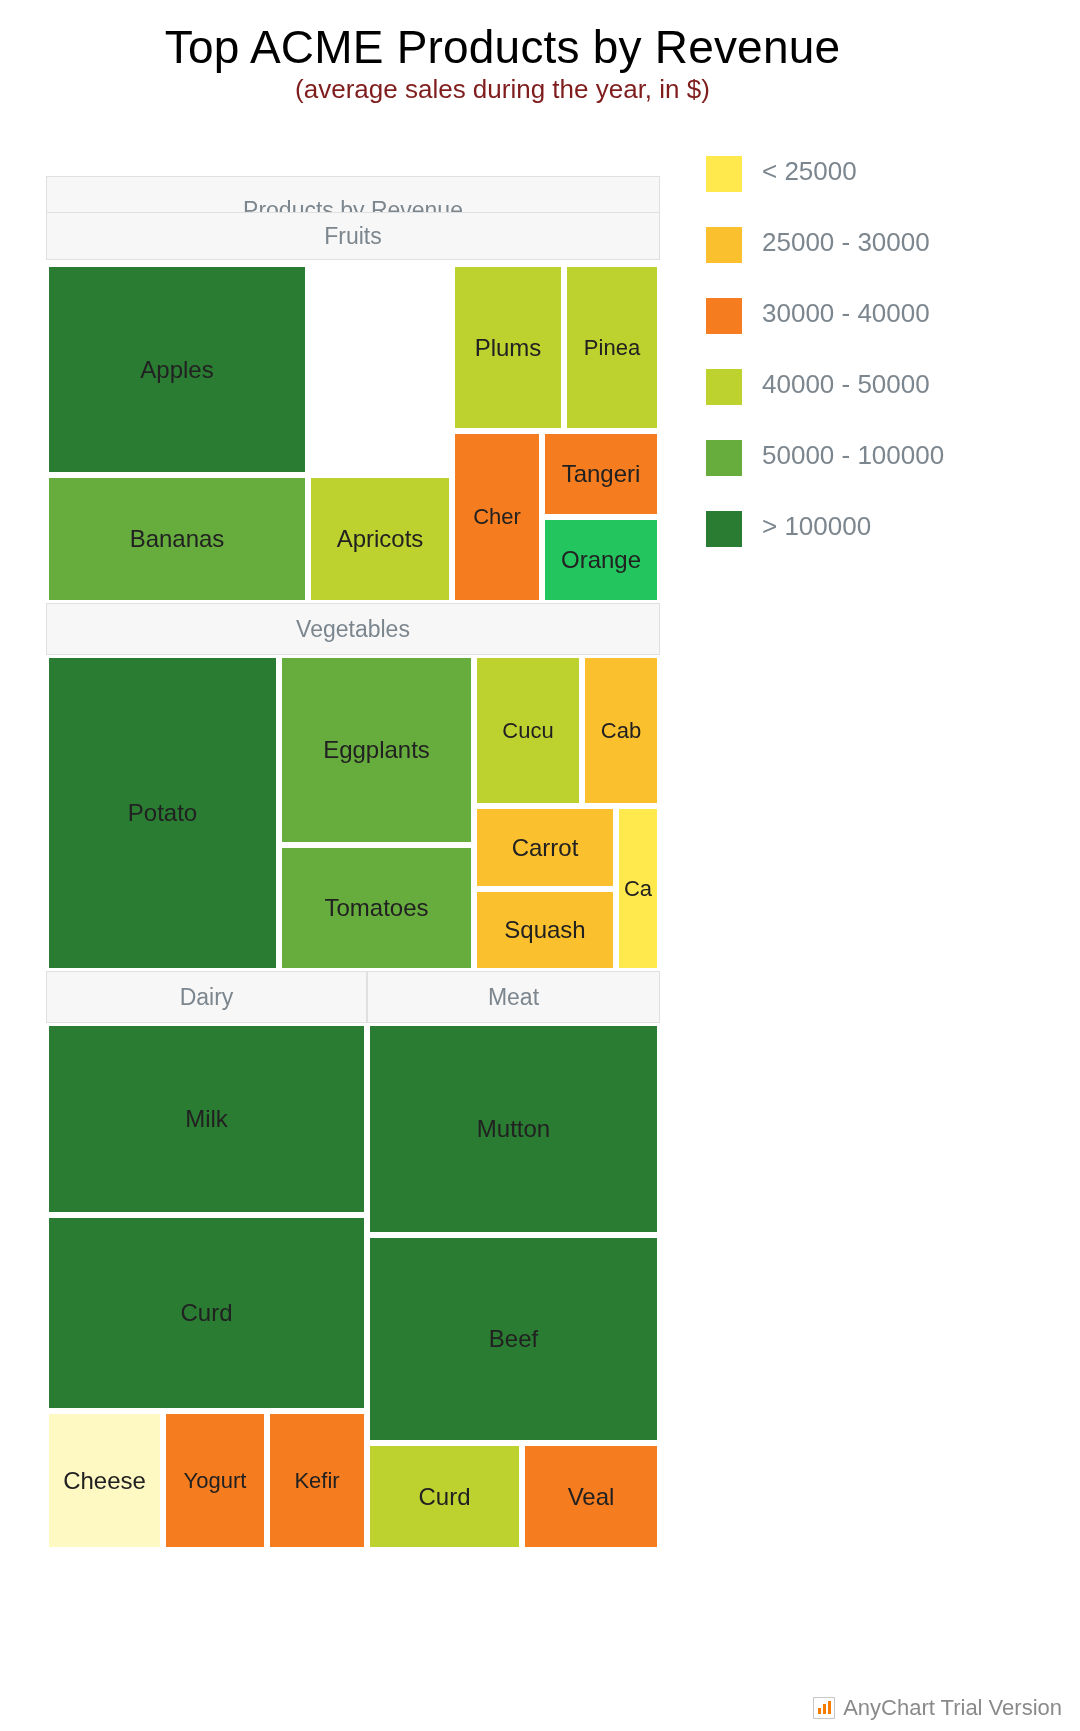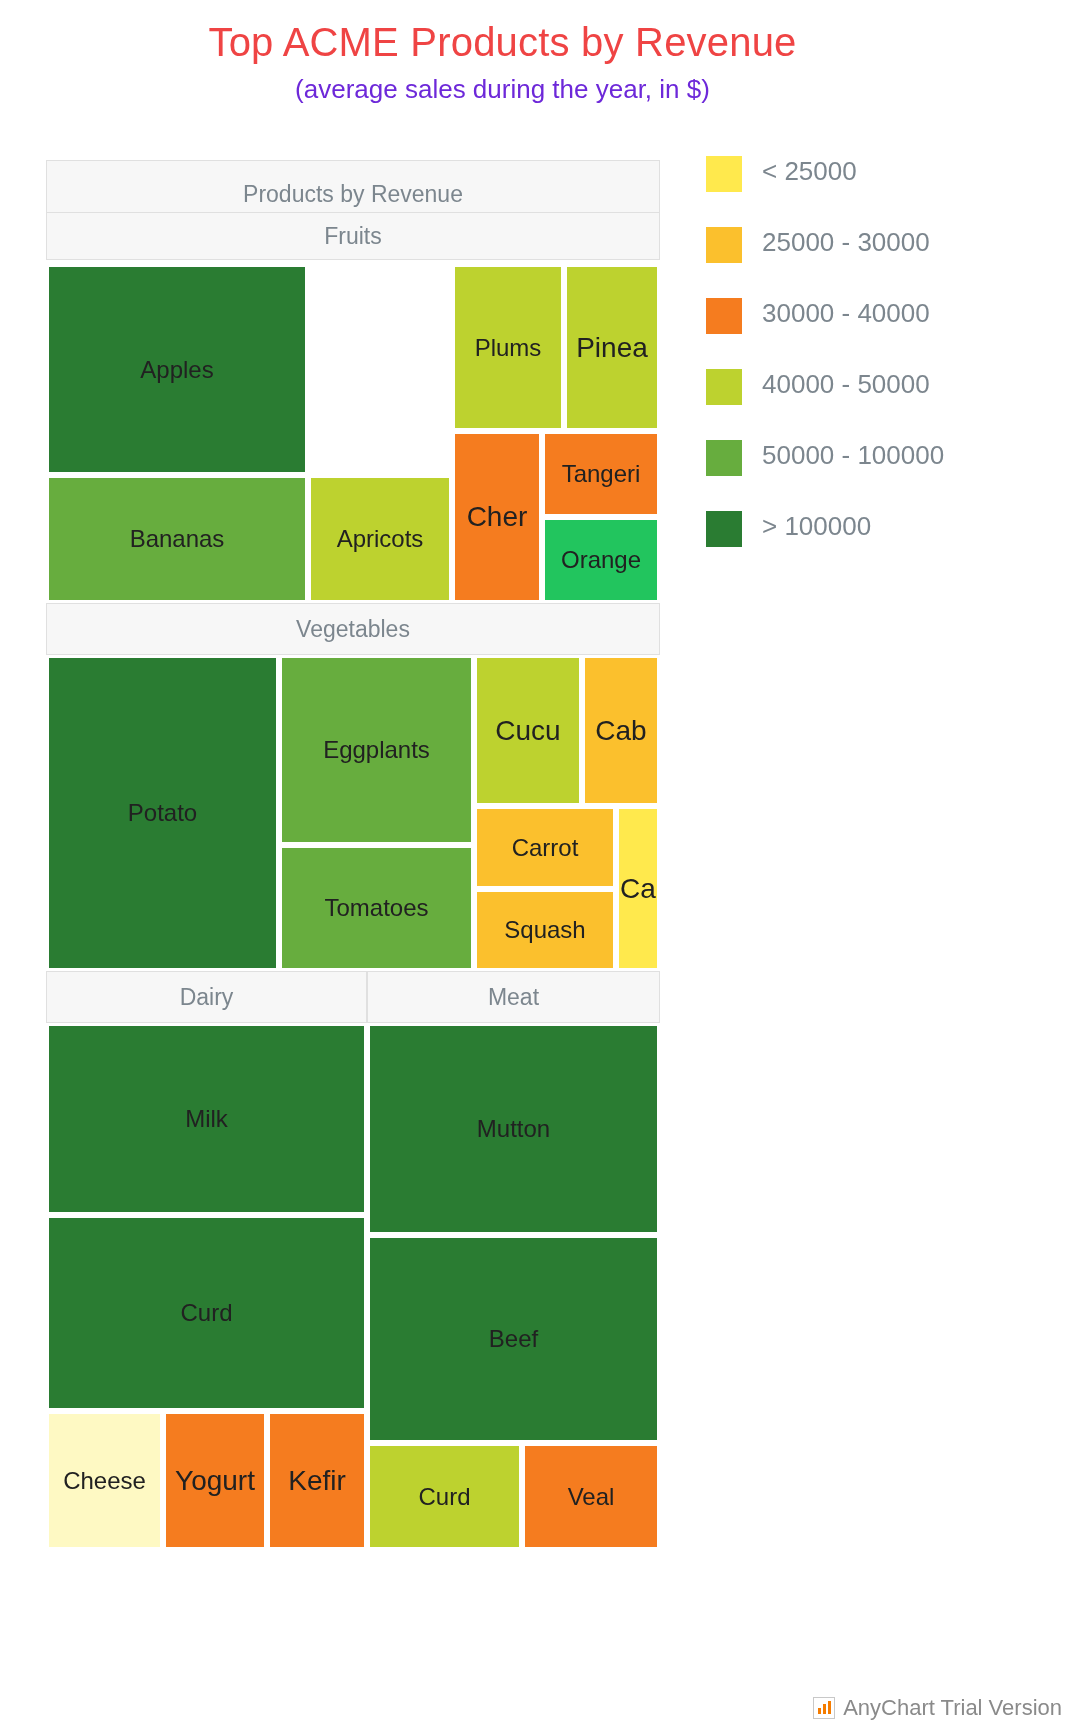--- a/index.html
+++ b/index.html
@@ -15,33 +15,33 @@
     overflow: hidden;
   }
 
   
   #chart-title {
     position: absolute;
     top: 20px;
     left: 0;
     width: 1005px;
     text-align: center;
-    font-size: 40px;
-    color: #ef4444;
+    font-size: 46px;
+    color: #000000;
     font-weight: normal;
     letter-spacing: 0.2px;
   }
   #chart-subtitle {
     position: absolute;
     top: 74px;
     left: 0;
     width: 1005px;
     text-align: center;
     font-size: 26px;
-    color: #6d28d9;
+    color: #7f1d1d;
     font-weight: normal;
   }
 
   
   #treemap {
     position: absolute;
     left: 46px;
     top: 160px;
     width: 614px;
     height: 1390px;
@@ -64,21 +64,21 @@
     box-sizing: border-box;
     border: 3px solid #ffffff;
     display: flex;
     align-items: center;
     justify-content: center;
     overflow: hidden;
     color: #212121;
     font-size: 24px;
     white-space: nowrap;
   }
-  .tile.small { font-size: 28px; }
+  .tile.small { font-size: 22px; }
 
   
   #legend {
     position: absolute;
     left: 706px;
     top: 156px;
     width: 330px;
   }
   .legend-item {
     display: flex;
@@ -126,21 +126,21 @@
   #watermark .wm-icon i:nth-child(2) { left: 9px;  height: 10px; }
   #watermark .wm-icon i:nth-child(3) { left: 14px; height: 13px; }
 </style>
 </head>
 <body>
 
 <div id="chart-title">Top ACME Products by Revenue</div>
 <div id="chart-subtitle">(average sales during the year, in $)</div>
 
 <div id="treemap">
-    <div class="hdr" style="left: 0px; top: 0px; width: 614px; height: 68px;">Products by Revenue</div>
+    <div class="hdr" style="left: 0px; top: 16px; width: 614px; height: 68px;">Products by Revenue</div>
     <div class="hdr" style="left: 0px; top: 52px; width: 614px; height: 48px;">Fruits</div>
     <div class="hdr" style="left: 0px; top: 443px; width: 614px; height: 52px;">Vegetables</div>
     <div class="hdr" style="left: 0px; top: 811px; width: 321px; height: 52px;">Dairy</div>
     <div class="hdr" style="left: 321px; top: 811px; width: 293px; height: 52px;">Meat</div>
     <div class="tile" style="left: 0px; top: 104px; width: 262px; height: 211px; background: rgb(42, 124, 50);">Apples</div>
     <div class="tile" style="left: 0px; top: 315px; width: 262px; height: 128px; background: rgb(103, 173, 62);">Bananas</div>
     <div class="tile" style="left: 262px; top: 315px; width: 144px; height: 128px; background: rgb(189, 210, 47);">Apricots</div>
     <div class="tile" style="left: 406px; top: 104px; width: 112px; height: 167px; background: rgb(189, 210, 47);">Plums</div>
     <div class="tile small" style="left: 518px; top: 104px; width: 96px; height: 167px; background: rgb(189, 210, 47);">Pinea</div>
     <div class="tile small" style="left: 406px; top: 271px; width: 90px; height: 172px; background: rgb(245, 124, 31);">Cher</div>

